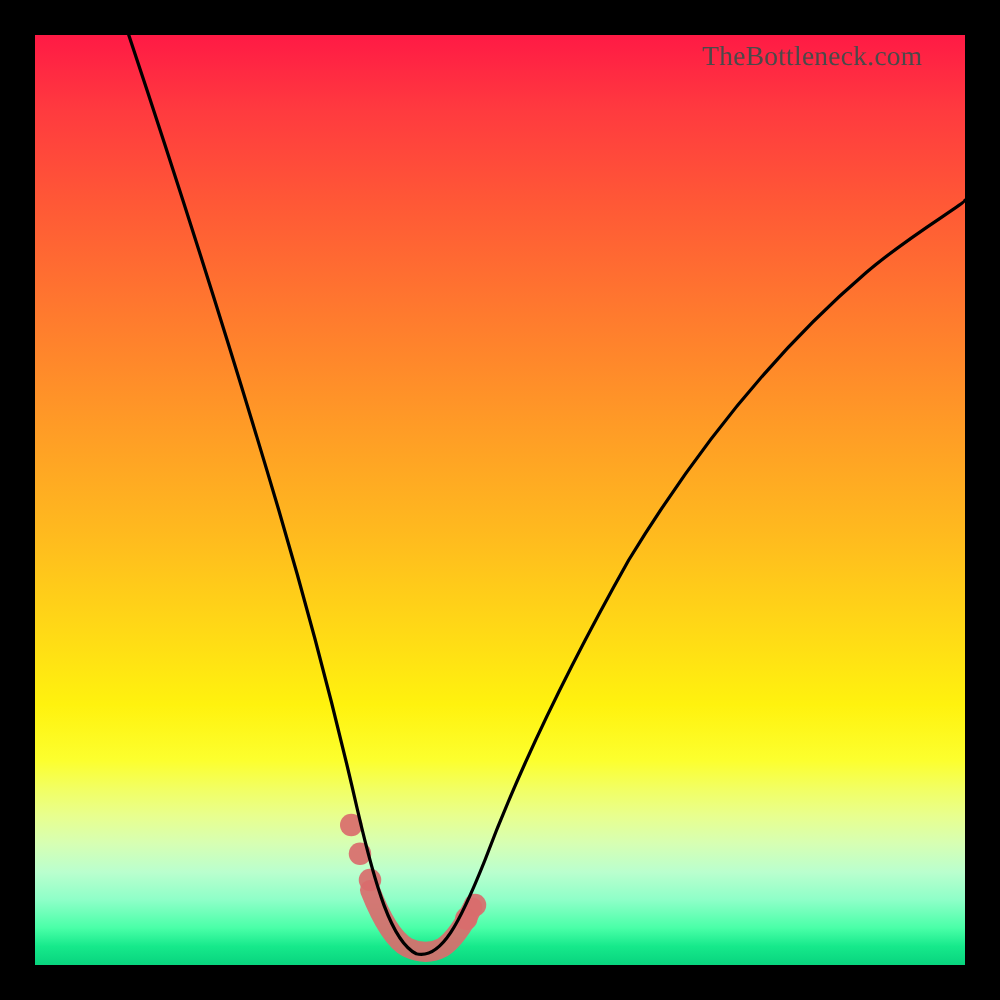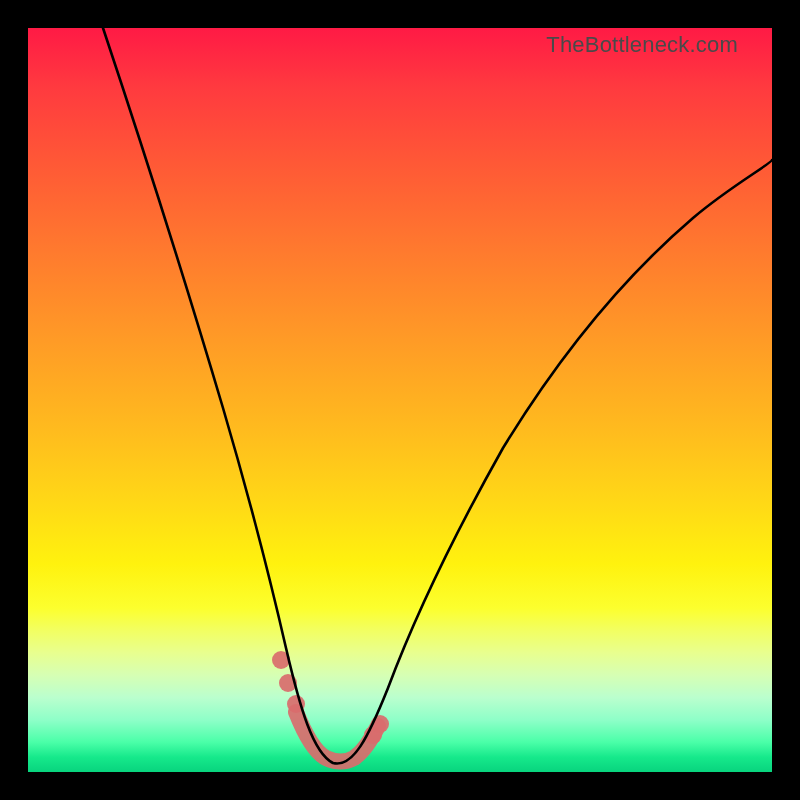--- a/index.html
+++ b/index.html
@@ -9,20 +9,21 @@
     height: 800px;
     overflow: hidden;
     background: #000;
     font-family: Arial, Helvetica, sans-serif;
   }
   .frame {
     position: relative;
     width: 800px;
     height: 800px;
     background: #000;
+    font-family: Liberation Serif, serif;
   }
   .plot {
     position: absolute;
     left: 28px;
     top: 28px;
     width: 744px;
     height: 744px;
     background: linear-gradient(
       to bottom,
       #ff1a45 0%,

